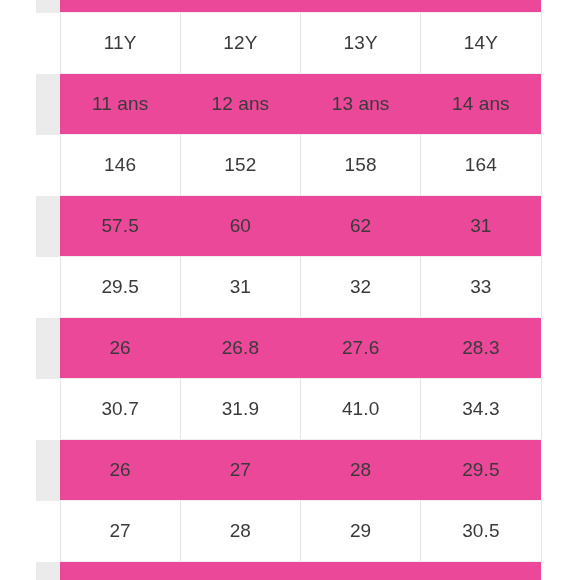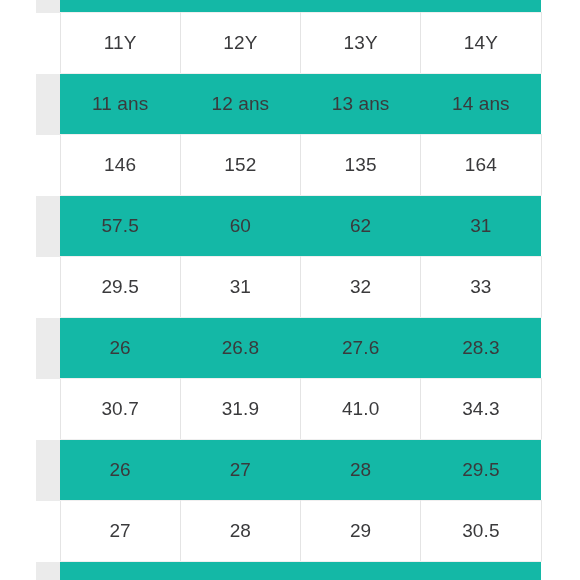--- a/index.html
+++ b/index.html
@@ -36,21 +36,21 @@
   }
 
   .size-table col.spacer-col { width: 24px; }
   .size-table col.data-col   { width: 120.25px; }
 
   .size-table tr {
     height: 60px;
   }
 
   
-  .size-table tr.row-shaded  { background: #14b8a6; }
+  .size-table tr.row-shaded  { background: #ec4899; }
   .size-table tr.row-plain   { background: #ffffff; }
 
   
   .size-table td.label-cell {
     padding: 0;
     border: 0;
     background: transparent;
   }
   .size-table tr.row-shaded td.label-cell {
     background: #ebebeb;
@@ -124,21 +124,21 @@
           <td class="label-cell"></td>
           <td class="data-cell">11 ans</td>
           <td class="data-cell">12 ans</td>
           <td class="data-cell">13 ans</td>
           <td class="data-cell">14 ans</td>
         </tr>
         <tr class="row-plain">
           <td class="label-cell"></td>
           <td class="data-cell">146</td>
           <td class="data-cell">152</td>
-          <td class="data-cell">135</td>
+          <td class="data-cell">158</td>
           <td class="data-cell">164</td>
         </tr>
         <tr class="row-shaded">
           <td class="label-cell"></td>
           <td class="data-cell">57.5</td>
           <td class="data-cell">60</td>
           <td class="data-cell">62</td>
           <td class="data-cell">31</td>
         </tr>
         <tr class="row-plain">

